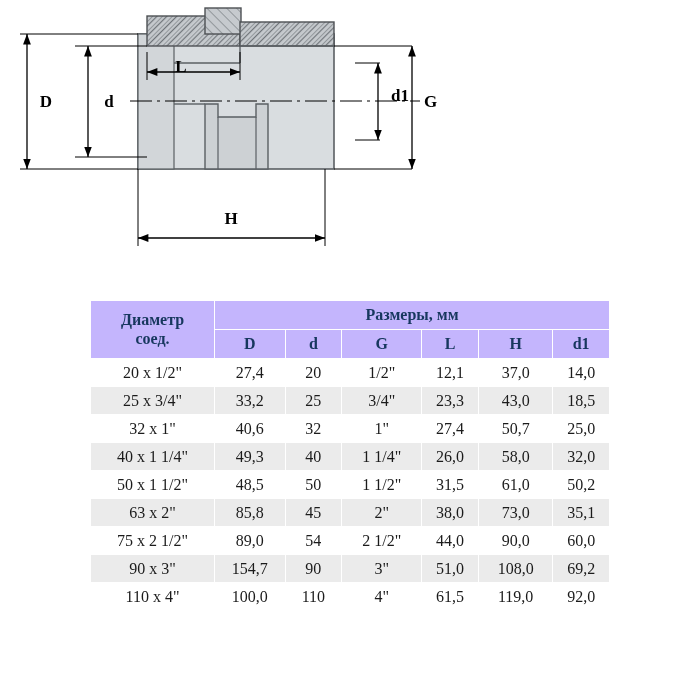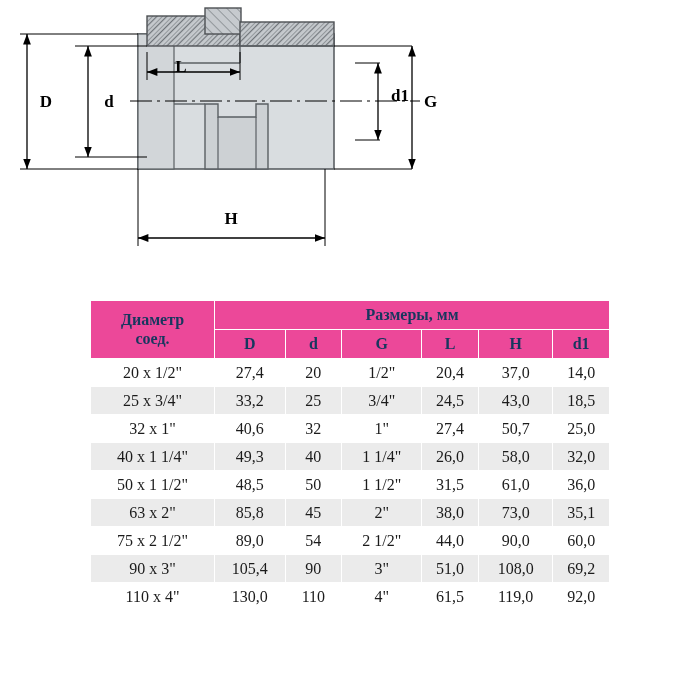--- a/index.html
+++ b/index.html
@@ -43,21 +43,21 @@
     font-family: "Liberation Serif", serif;
     font-size: 16px;
   }
   table.spec th, table.spec td {
     border: 1px solid #ffffff;
     text-align: center;
     padding: 3px 2px;
     color: #1b1b1b;
   }
   table.spec thead th {
-    background: #ec4899;
+    background: #c4b5fd;
     color: #17375e;
     font-weight: bold;
     font-size: 16px;
     padding: 5px 2px;
   }
   table.spec thead th.diam {
     width: 120px;
     line-height: 1.15;
   }
   table.spec tbody tr.odd td {
@@ -174,30 +174,30 @@
         <th class="colH">H</th>
         <th class="colsm">d1</th>
       </tr>
     </thead>
     <tbody>
       <tr class="odd">
         <td class="first">20 x 1/2"</td>
         <td>27,4</td>
         <td>20</td>
         <td>1/2"</td>
-        <td>20,4</td>
+        <td>12,1</td>
         <td>37,0</td>
         <td>14,0</td>
       </tr>
       <tr class="even">
         <td class="first">25 x 3/4"</td>
         <td>33,2</td>
         <td>25</td>
         <td>3/4"</td>
-        <td>24,5</td>
+        <td>23,3</td>
         <td>43,0</td>
         <td>18,5</td>
       </tr>
       <tr class="odd">
         <td class="first">32 x 1"</td>
         <td>40,6</td>
         <td>32</td>
         <td>1"</td>
         <td>27,4</td>
         <td>50,7</td>
@@ -212,21 +212,21 @@
         <td>58,0</td>
         <td>32,0</td>
       </tr>
       <tr class="odd">
         <td class="first">50 x 1 1/2"</td>
         <td>48,5</td>
         <td>50</td>
         <td>1 1/2"</td>
         <td>31,5</td>
         <td>61,0</td>
-        <td>36,0</td>
+        <td>50,2</td>
       </tr>
       <tr class="even">
         <td class="first">63 x 2"</td>
         <td>85,8</td>
         <td>45</td>
         <td>2"</td>
         <td>38,0</td>
         <td>73,0</td>
         <td>35,1</td>
       </tr>
@@ -234,30 +234,30 @@
         <td class="first">75 x 2 1/2"</td>
         <td>89,0</td>
         <td>54</td>
         <td>2 1/2"</td>
         <td>44,0</td>
         <td>90,0</td>
         <td>60,0</td>
       </tr>
       <tr class="even">
         <td class="first">90 x 3"</td>
-        <td>105,4</td>
+        <td>154,7</td>
         <td>90</td>
         <td>3"</td>
         <td>51,0</td>
         <td>108,0</td>
         <td>69,2</td>
       </tr>
       <tr class="odd">
         <td class="first">110 x 4"</td>
-        <td>130,0</td>
+        <td>100,0</td>
         <td>110</td>
         <td>4"</td>
         <td>61,5</td>
         <td>119,0</td>
         <td>92,0</td>
       </tr>
     </tbody>
   </table>
 </div>
 

